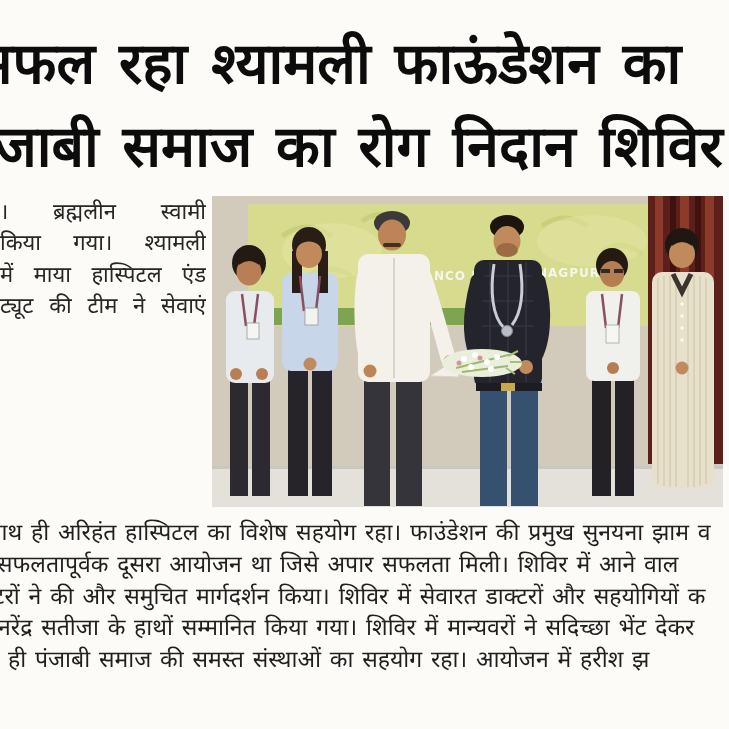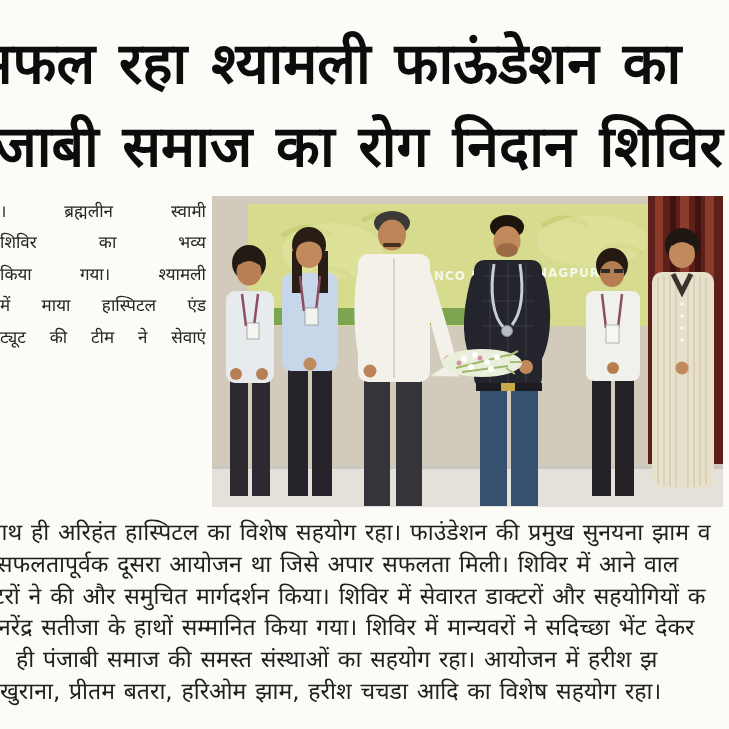--- a/index.html
+++ b/index.html
@@ -34,21 +34,21 @@
     margin-top:6px;
     height:316px;
   }
   .col{
     width:206px;
     overflow:hidden;
     flex:none;
     padding-top:2px;
   }
   .col .cl{
-    font-size:17px;
+    font-size:22px;
     line-height:31.4px;
     color:#262626;
     text-align:justify;
     text-align-last:justify;
     white-space:nowrap;
   }
   .photo-wrap{
     flex:none;
     margin-left:6px;
     width:511px;
@@ -78,21 +78,20 @@
 <div class="page">
 
   <div class="headline">
     <div class="hl hl1">सफल रहा श्यामली फाऊंडेशन का</div>
     <div class="hl hl2">पंजाबी समाज का रोग निदान शिविर</div>
   </div>
 
   <div class="mid">
     <div class="col">
       <div class="cl">। ब्रह्मलीन स्वामी</div>
-      <div class="cl">शिविर का भव्य</div>
       <div class="cl">किया गया। श्यामली</div>
       <div class="cl">में माया हास्पिटल एंड</div>
       <div class="cl">ट्यूट की टीम ने सेवाएं</div>
     </div>
 
     <div class="photo-wrap">
       <svg width="511" height="311" viewBox="0 0 511 311" xmlns="http://www.w3.org/2000/svg">
 
         <rect x="0" y="0" width="511" height="311" fill="#d2cabb"></rect>
 
@@ -220,17 +219,16 @@
         </g>
       </svg>
     </div>
   </div>
 
   <div class="bodytext">
     <div class="bl" style="margin-left:-14px">साथ ही अरिहंत हास्पिटल का विशेष सहयोग रहा। फाउंडेशन की प्रमुख सुनयना झाम व</div>
     <div class="bl" style="margin-left:-3px">सफलतापूर्वक दूसरा आयोजन था जिसे अपार सफलता मिली। शिविर में आने वाल</div>
     <div class="bl" style="margin-left:-38px">डाक्टरों ने की और समुचित मार्गदर्शन किया। शिविर में सेवारत डाक्टरों और सहयोगियों क</div>
     <div class="bl" style="margin-left:-2px">नरेंद्र सतीजा के हाथों सम्मानित किया गया। शिविर में मान्यवरों ने सदिच्छा भेंट देकर</div>
-    <div class="bl" style="margin-left:16px">ही पंजाबी समाज की समस्त संस्थाओं का  सहयोग रहा। आयोजन में हरीश झ</div>
-    <div class="bl" style="margin-left:0px">खुराना, प्रीतम बतरा, हरिओम झाम, हरीश चचडा आदि का विशेष सहयोग रहा।</div>
+    <div class="bl" style="margin-left:8px">ही पंजाबी समाज की समस्त संस्थाओं का  सहयोग रहा। आयोजन में हरीश झ</div>
   </div>
 
 </div>
 
 </body></html>

